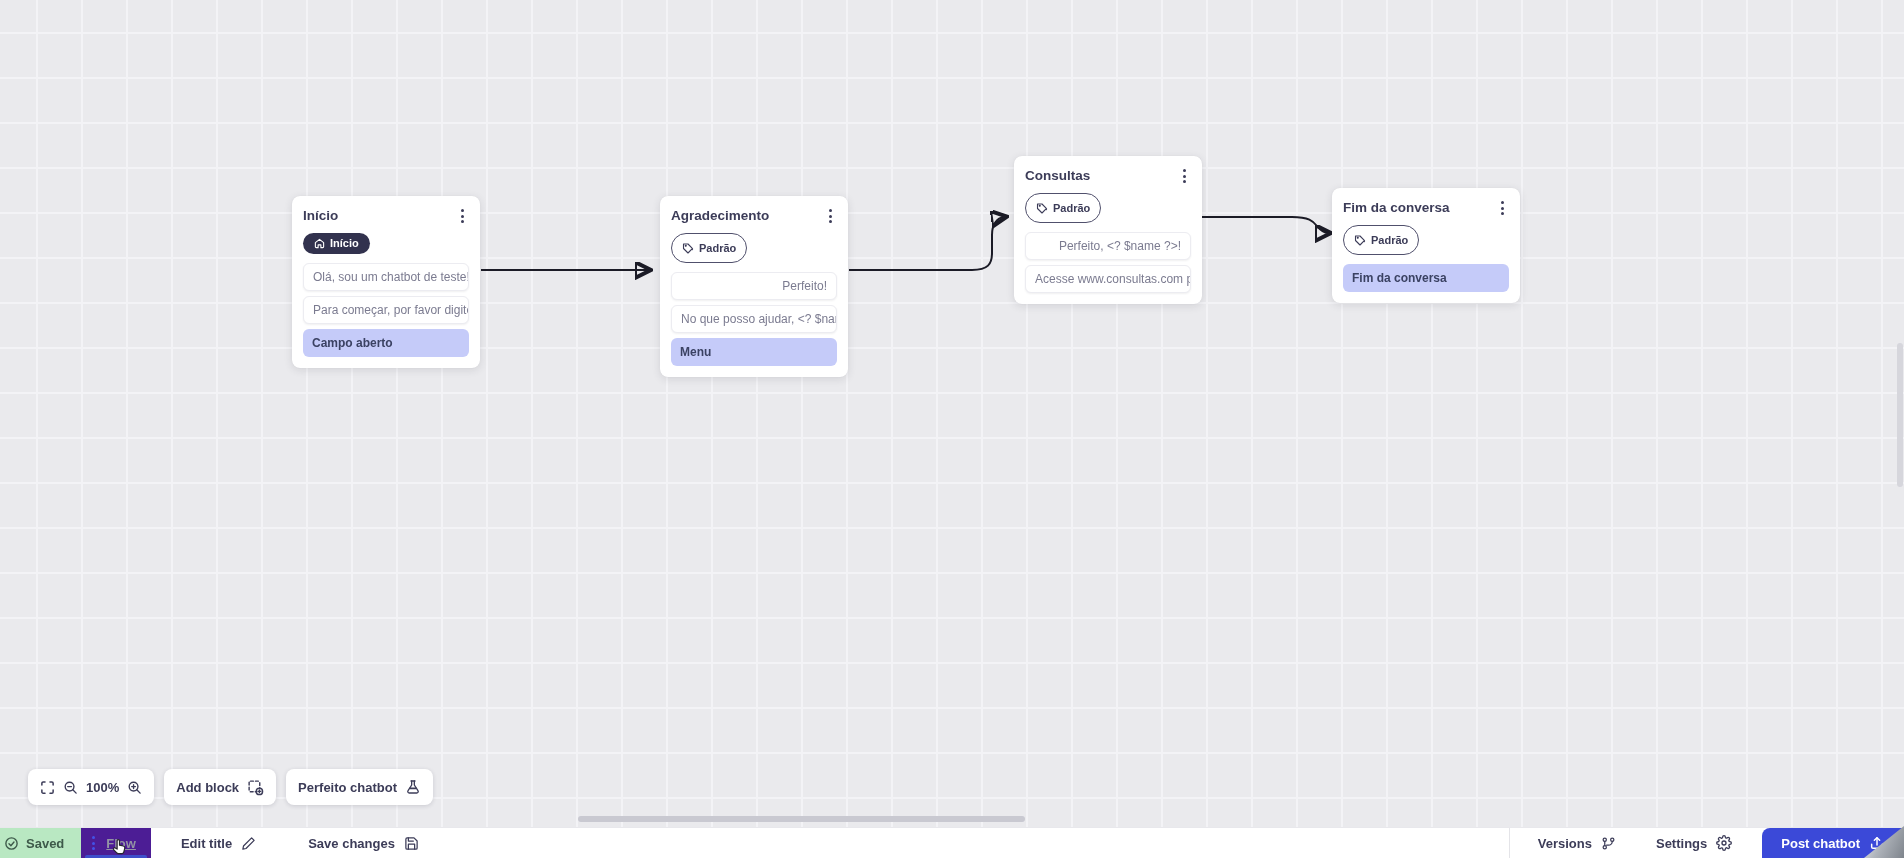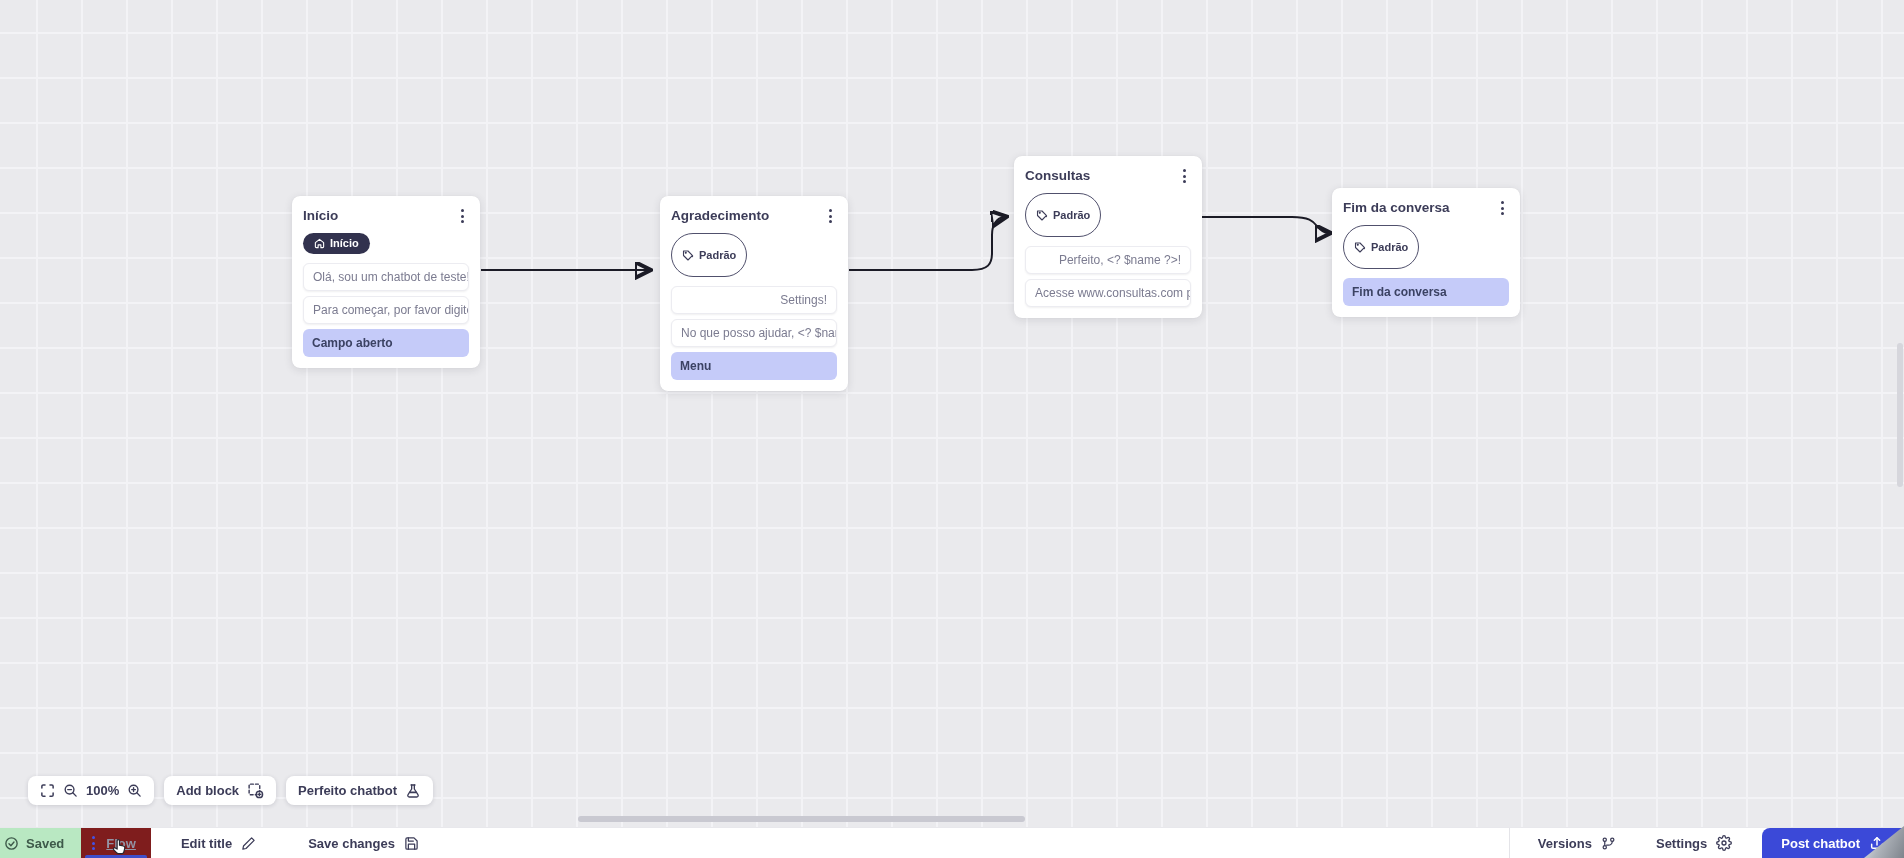--- a/index.html
+++ b/index.html
@@ -39,21 +39,21 @@
   .node-head { display: flex; justify-content: space-between; align-items: flex-start; margin-bottom: 7px; }
   .node-title { font-size: 13.5px; font-weight: 700; color: #3c3c58; padding-top: 2px; }
   .kebab { display: flex; flex-direction: column; align-items: center; gap: 2.5px; padding: 3px 5px; cursor: pointer; }
   .kebab i { width: 3px; height: 3px; border-radius: 50%; background: #3c3c58; }
 
   .badge {
     display: inline-flex; align-items: center; gap: 5px;
     border-radius: 999px; font-size: 11px; font-weight: 700; line-height: 1;
   }
   .badge-dark    { background: #32324e; color: #fff; padding: 5px 11px; }
-  .badge-outline { background: #fff; color: #3c3c58; border: 1.4px solid #50506c; padding: 15px 10px; }
+  .badge-outline { background: #fff; color: #3c3c58; border: 1.4px solid #50506c; padding: 8px 10px; }
 
   .rows { margin-top: 9px; display: flex; flex-direction: column; gap: 5px; }
   .msg {
     background: #fff; border: 1px solid #ececf1;
     box-shadow: 0 1px 2px rgba(40,40,60,.07);
     border-radius: 6px; padding: 6px 9px;
     font-size: 12px; color: #7b7b90;
     white-space: nowrap; overflow: hidden; text-align: right;
   }
   .output {
@@ -61,35 +61,35 @@
     font-size: 12px; font-weight: 700; color: #3b4263;
     white-space: nowrap; overflow: hidden;
   }
 
   
   .toolbar { position: absolute; left: 28px; bottom: 53px; display: flex; gap: 10px; align-items: stretch; z-index: 20; }
   .tool-btn {
     background: #fff; border-radius: 8px;
     box-shadow: 0 1px 4px rgba(40,40,60,.16);
     display: flex; align-items: center; gap: 8px;
-    padding: 0 12px; height: 29px;
+    padding: 0 12px; height: 36px;
     font-size: 13px; font-weight: 700; color: #3c3c58; cursor: pointer;
   }
   .tool-btn svg { flex: none; }
   .icon-btn { display: flex; align-items: center; cursor: pointer; }
 
   
   .statusbar {
     position: absolute; left: 0; right: 0; bottom: 0; height: 31px;
     background: #fff; border-top: 1px solid #e8e8ec;
     display: flex; align-items: stretch;
     font-size: 13px; font-weight: 700; color: #3c3c58; z-index: 30;
   }
   .saved { background: #b9e8c2; color: #3e5a4a; display: flex; align-items: center; gap: 7px; padding: 0 17px 0 4px; }
-  .flow-tab { background: #7f1d1d; position: relative; display: flex; align-items: center; gap: 11px; padding: 0 15px 0 11px; color: #9393a4; cursor: pointer; text-decoration: underline; }
+  .flow-tab { background: #4c1d95; position: relative; display: flex; align-items: center; gap: 11px; padding: 0 15px 0 11px; color: #9393a4; cursor: pointer; text-decoration: underline; }
   .flow-tab::after { content: ""; position: absolute; left: 4px; right: 4px; bottom: 0; height: 3px; background: #3f4ecb; border-radius: 2px 2px 0 0; }
   .flow-dots { display: flex; flex-direction: column; gap: 2.5px; }
   .flow-dots i { width: 3px; height: 3px; border-radius: 50%; background: #4353e8; }
   .bar-btn { display: flex; align-items: center; gap: 9px; padding: 0 14px; cursor: pointer; }
   .edit-title { margin-left: 16px; }
   .save-changes { margin-left: 24px; }
   .spacer { flex: 1; }
   .right-group { display: flex; align-items: stretch; border-left: 1px solid #e4e4e8; padding-left: 14px; }
   .versions { margin-right: 12px; }
   .settings { margin-right: 10px; }
@@ -156,21 +156,21 @@
         </span>
     </div>
     <span class="badge badge-outline">
       <svg width="12" height="12" viewBox="0 0 24 24" fill="none" stroke="#3c3c58" stroke-width="2.2" stroke-linecap="round" stroke-linejoin="round">
           <path d="M20.6 13.4L12 22l-9-9V4h9l8.6 8.6a2 2 0 0 1 0 2.8z"></path>
           <circle cx="7.5" cy="7.5" r="1" fill="#3c3c58"></circle>
         </svg>
       <span>Padrão</span>
     </span>
     <div class="rows">
-      <div class="msg">Settings!</div>
+      <div class="msg">Perfeito!</div>
       <div class="msg">No que posso ajudar, &lt;? $name ...</div>
       <div class="output">Menu</div>
     </div>
   </div>
 
   <div class="node node-consultas">
     <div class="node-head">
       <span class="node-title">Consultas</span>
       <span class="kebab">
           <i></i>

